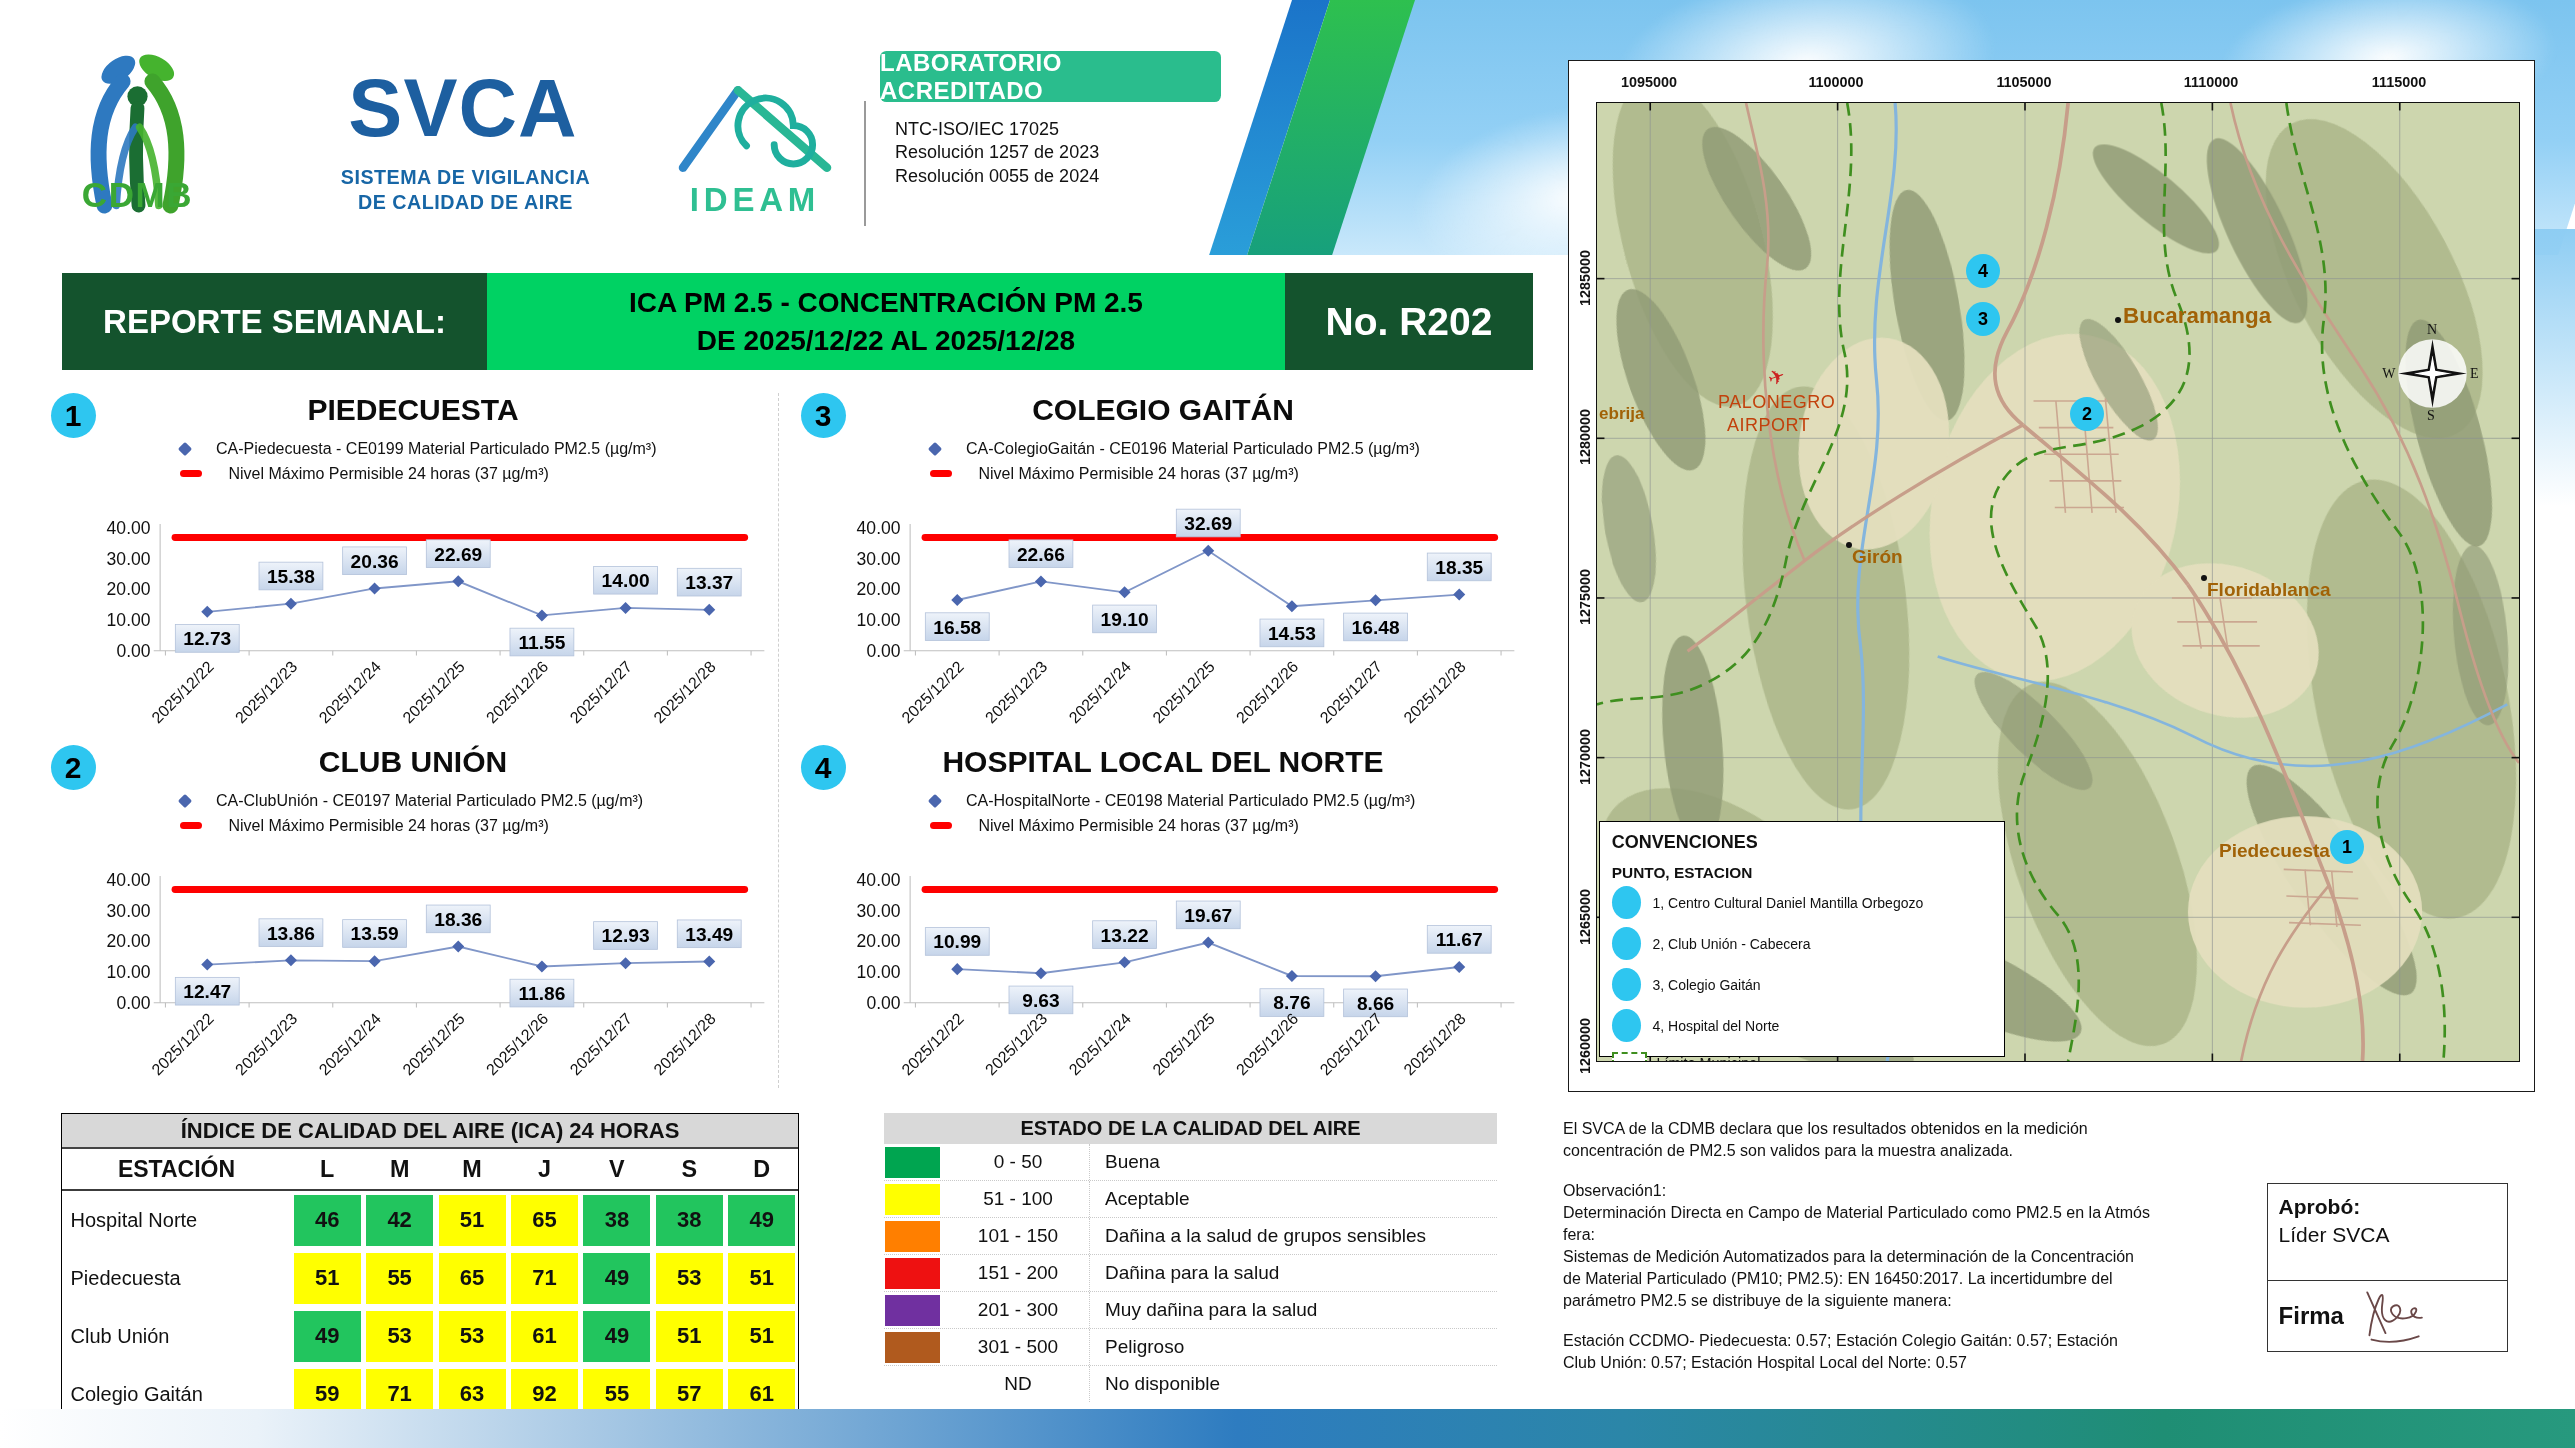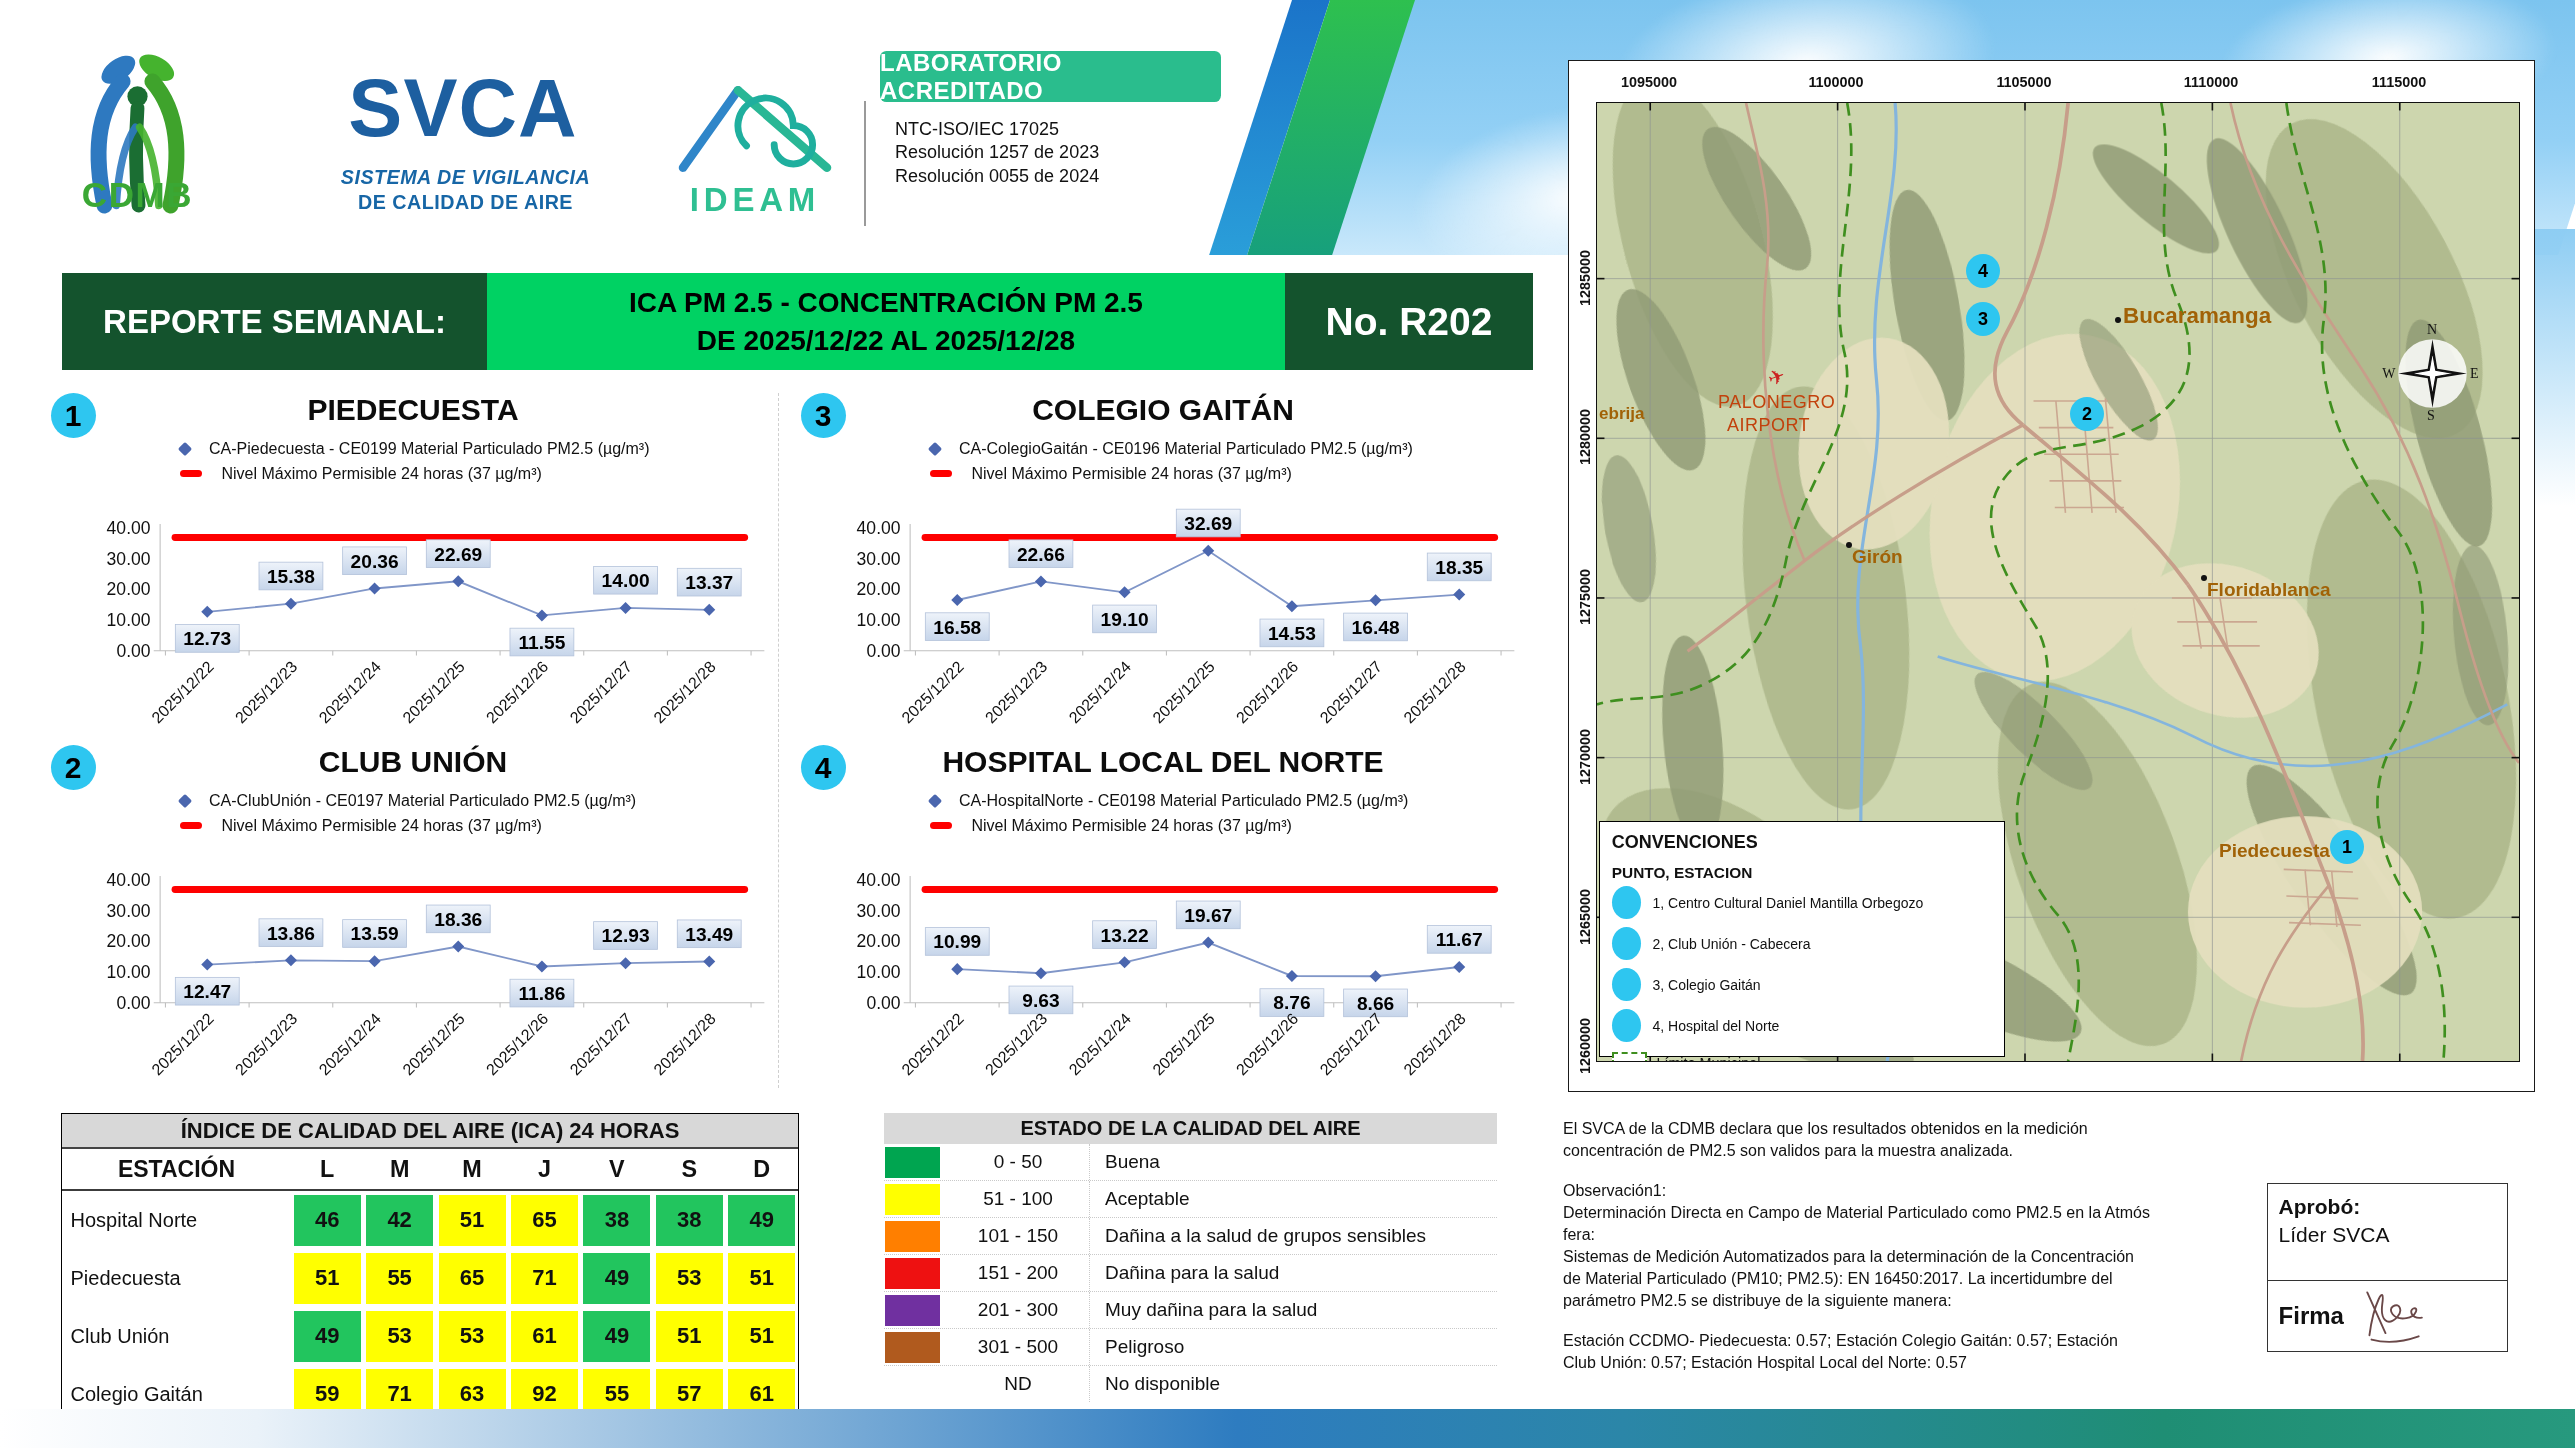--- a/index.html
+++ b/index.html
@@ -30,21 +30,21 @@
   .tbar.light{background:#00d263;color:#000;}
   .tb-left{left:62px;width:425px;font-size:33px;font-weight:bold;}
   .tb-center{left:487px;width:798px;font-size:28px;font-weight:bold;text-align:center;line-height:1.35;}
   .tb-right{left:1285px;width:248px;font-size:39px;font-weight:bold;}
 
   
   .chart-panel{position:absolute;width:740px;height:354px;}
   .badge{position:absolute;left:7.5px;top:2.1px;width:45px;height:45px;border-radius:50%;background:#2ec6f0;color:#000;font-weight:bold;font-size:30px;display:flex;align-items:center;justify-content:center;}
   .chart-title{position:absolute;left:0;right:0;top:2.1px;text-align:center;font-size:30px;font-weight:bold;color:#0c0c0c;}
   .chart-legend{position:absolute;left:137px;top:46px;}
-  .lrow{display:flex;align-items:center;gap:19px;height:24.5px;font-size:16px;color:#111;}
+  .lrow{display:flex;align-items:center;gap:26px;height:24.5px;font-size:16px;color:#111;}
   .ldiamond{width:10px;height:10px;background:#4a66ae;transform:rotate(45deg);border-radius:1.6px;flex:0 0 auto;}
   .lred{width:22.4px;height:7px;background:#fe0000;border-radius:3.7px;flex:0 0 auto;}
   .chart-svg{position:absolute;left:0;top:100px;width:740px;height:253px;overflow:visible;}
   .chart-svg .ytick{font-size:33px;fill:#111;font-family:"Liberation Sans",sans-serif;}
   .chart-svg .xtick{font-size:30px;fill:#111;font-family:"Liberation Sans",sans-serif;}
   .chart-svg .dlab{font-size:36px;font-weight:600;fill:#000;font-family:"Liberation Sans",sans-serif;}
   .chart-svg .axis{stroke:#bfbfbf;stroke-width:2;fill:none;}
   .vsep{position:absolute;left:778px;top:393px;height:695px;border-left:1.6px dashed #cfcfcf;}
 
   
@@ -127,21 +127,21 @@
     <path d="M78,305 C58,210 62,130 112,72" stroke="#2e79c0" stroke-width="30" fill="none" stroke-linecap="round"></path>
     <path d="M202,305 C222,210 218,130 168,72" stroke="#3fa32c" stroke-width="30" fill="none" stroke-linecap="round"></path>
     <circle cx="140" cy="100" r="19" fill="#1b6e33"></circle>
     <path d="M140,122 C136,180 136,240 142,305" stroke="#1b6e33" stroke-width="26" fill="none" stroke-linecap="round"></path>
     <path d="M100,305 C104,240 114,190 136,158" stroke="#2e79c0" stroke-width="14" fill="none" stroke-linecap="round" opacity="0.9"></path>
     <path d="M180,305 C176,240 166,190 144,158" stroke="#45b32e" stroke-width="14" fill="none" stroke-linecap="round" opacity="0.9"></path>
   </svg>
   <div class="cdmb-text">CDMB</div>
 
   <div class="svca-big">SVCA</div>
-  <div class="svca-sub" style="top:166px;font-style:italic;">SISTEMA DE VIGILANCIA</div>
+  <div class="svca-sub" style="top:166px;">SISTEMA DE VIGILANCIA</div>
   <div class="svca-sub" style="top:191px;">DE CALIDAD DE AIRE</div>
 
   <svg class="ideam-logo" viewBox="0 0 300 210">
     <path d="M15,185 L118,40" stroke="#2f86c9" stroke-width="16" fill="none" stroke-linecap="round"></path>
     <path d="M118,40 L285,185" stroke="#29b795" stroke-width="16" fill="none" stroke-linecap="round"></path>
     <path d="M186,142 a36,36 0 1 0 36,-36 a52,52 0 1 0 -88,38" stroke="#1faf9e" stroke-width="13" fill="none" stroke-linecap="round"></path>
   </svg>
   <div class="ideam-text">IDEAM</div>
 
   <div class="hdr-vline"></div>

